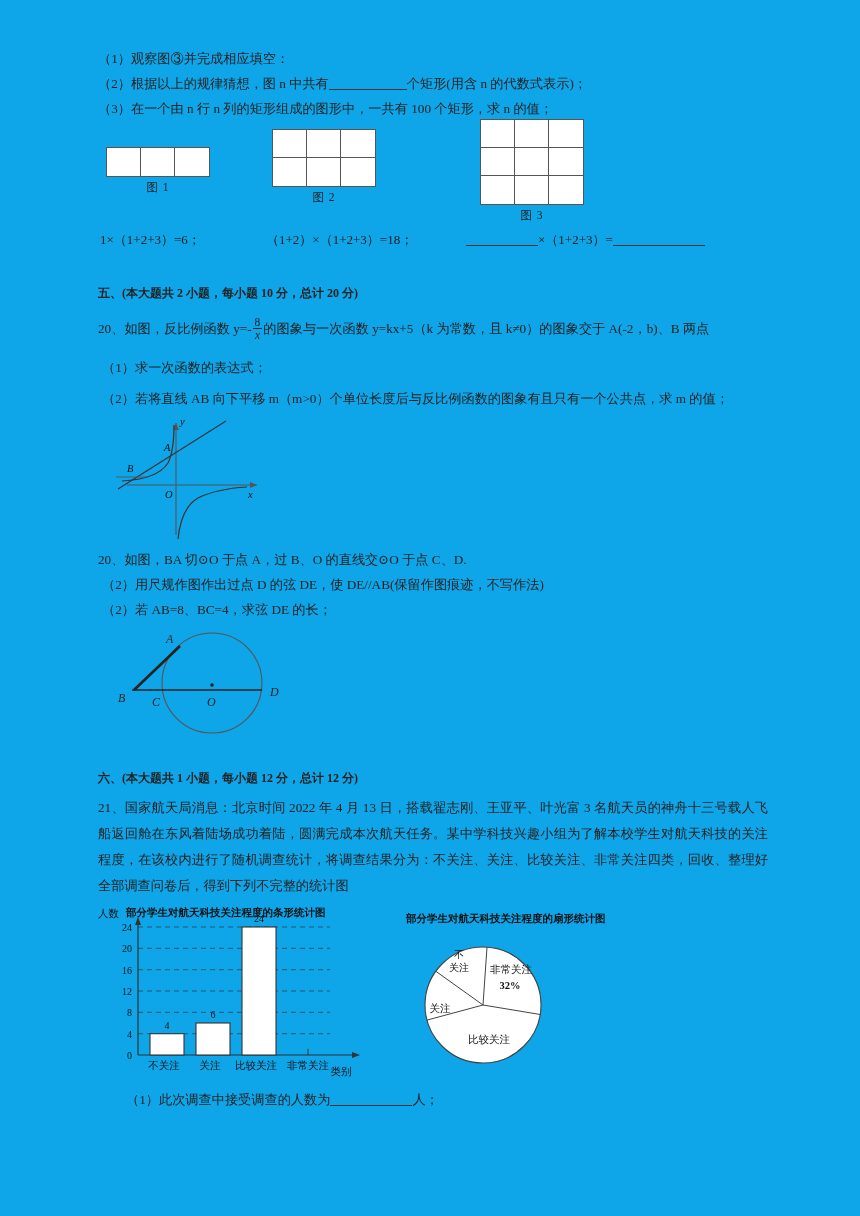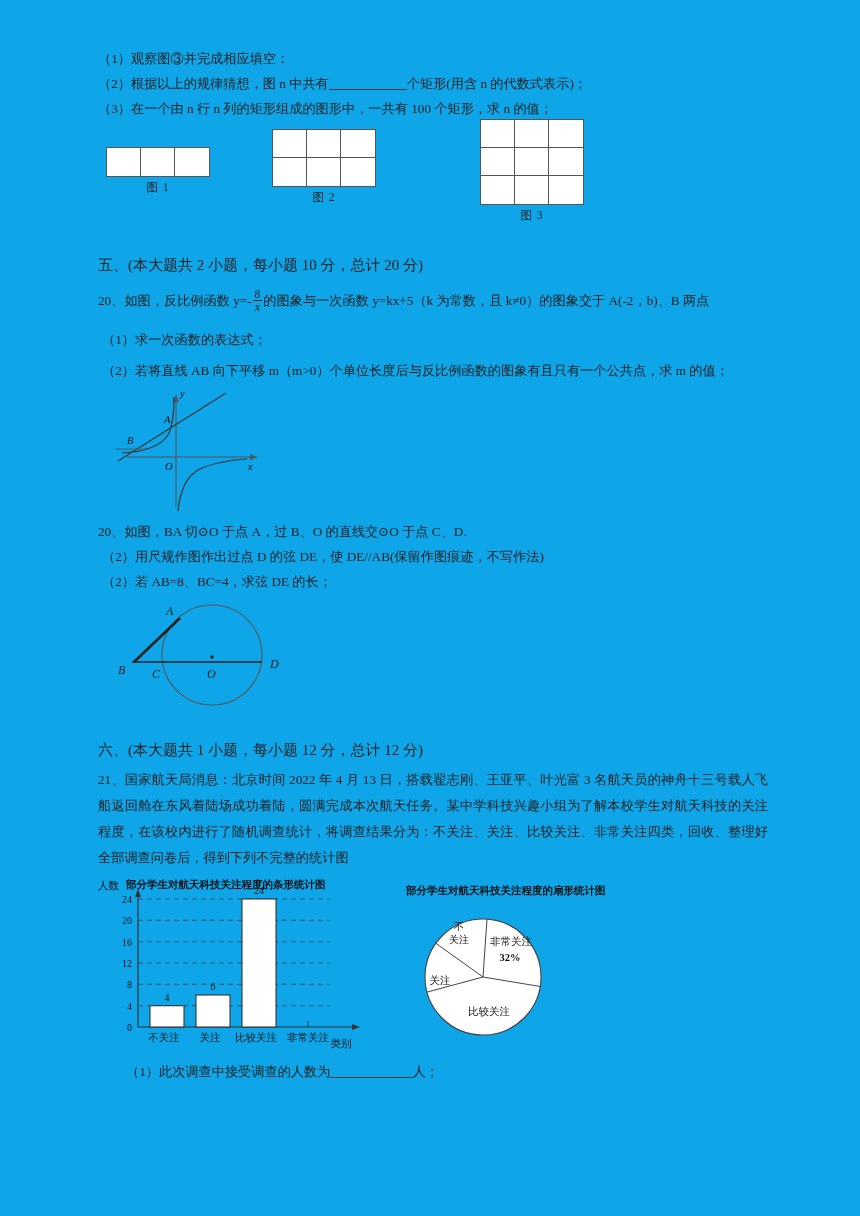--- a/index.html
+++ b/index.html
@@ -9,21 +9,21 @@
     color:#1a1a1a;
     position:relative;
     overflow:hidden;
   }
   .page{position:absolute;left:0;top:0;width:860px;height:1216px;background:#0ea5e9;}
   .content{position:absolute;left:98px;top:46px;width:670px;}
 
   .qline{font-size:13.2px;line-height:25px;color:#222;white-space:nowrap;}
   .qline.wrap{white-space:normal;line-height:26px;text-align:justify;}
   .blank{display:inline-block;border-bottom:1px solid #333;vertical-align:-2px;}
-  .sec-head{font-weight:normal;font-size:15px;margin-top:10px;}
+  .sec-head{font-weight:bold;font-size:12px;margin-top:10px;}
 
   
   .figrow{position:relative;height:100px;margin-top:8px;}
   .fig{position:absolute;text-align:center;}
   .grid{display:grid;border:1.3px solid #555;background:#fff;margin:0 auto;}
   .cell{border-right:1.2px solid #555;border-bottom:1.2px solid #555;}
   .cell.lastcol{border-right:none;}
   .cell.lastrow{border-bottom:none;}
   .figcap{font-size:11.5px;margin-top:3px;color:#222;letter-spacing:1px;}
 
@@ -89,20 +89,27 @@
         <div class="cell lastcol"></div>
         <div class="cell lastrow"></div>
         <div class="cell lastrow"></div>
         <div class="cell lastcol lastrow"></div>
       </div>
       <div class="figcap">图 3</div>
     </div>
 
   </div>
 
+  <div class="formularow">
+    <span class="f" style="left:2px;">1×（1+2+3）=6；</span>
+    <span class="f" style="left:168px;">（1+2）×（1+2+3）=18；</span>
+    <span class="f" style="left:368px;">
+      <span class="blank" style="width:72px;"></span><span>×（1+2+3）=</span><span class="blank" style="width:92px;"></span>
+    </span>
+  </div>
 
   <div class="qline sec-head" style="margin-top:24px;">五、(本大题共 2 小题，每小题 10 分，总计 20 分)</div>
 
   <div class="qline" style="margin-top:10px;">
     <span>20、如图，反比例函数 y=-</span><span class="frac"><span class="num">8</span><span class="den">x</span></span><span>的图象与一次函数 y=kx+5（k 为常数，且 k≠0）的图象交于 A(-2，b)、B 两点</span>
   </div>
 
   <div class="qline" style="margin-top:14px;padding-left:4px;">（1）求一次函数的表达式；</div>
   <div class="qline" style="margin-top:6px;padding-left:4px;">（2）若将直线 AB 向下平移 m（m&gt;0）个单位长度后与反比例函数的图象有且只有一个公共点，求 m 的值；</div>
 

